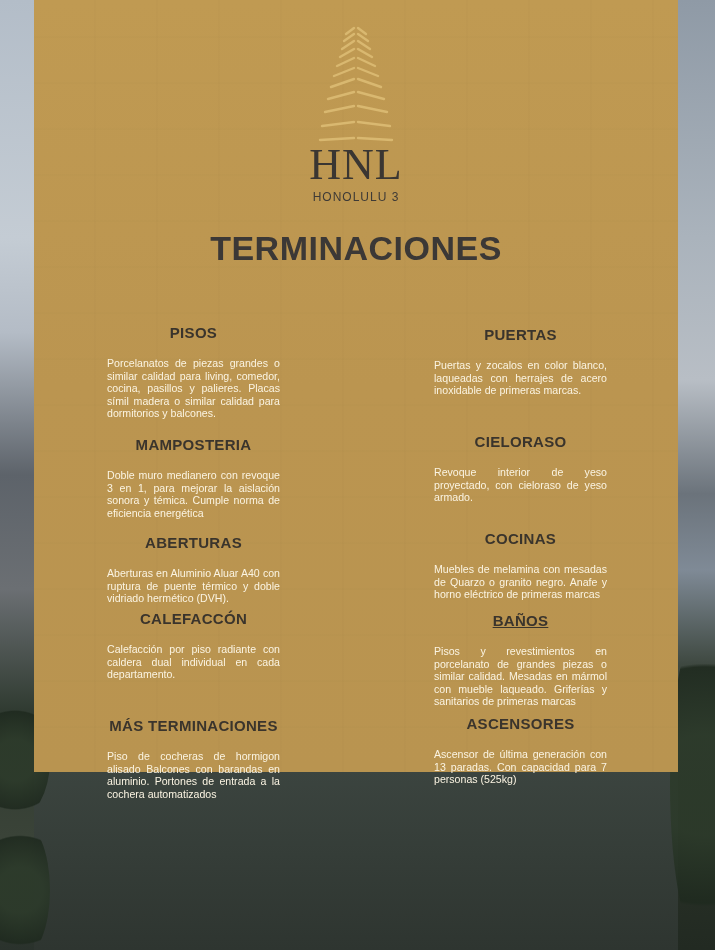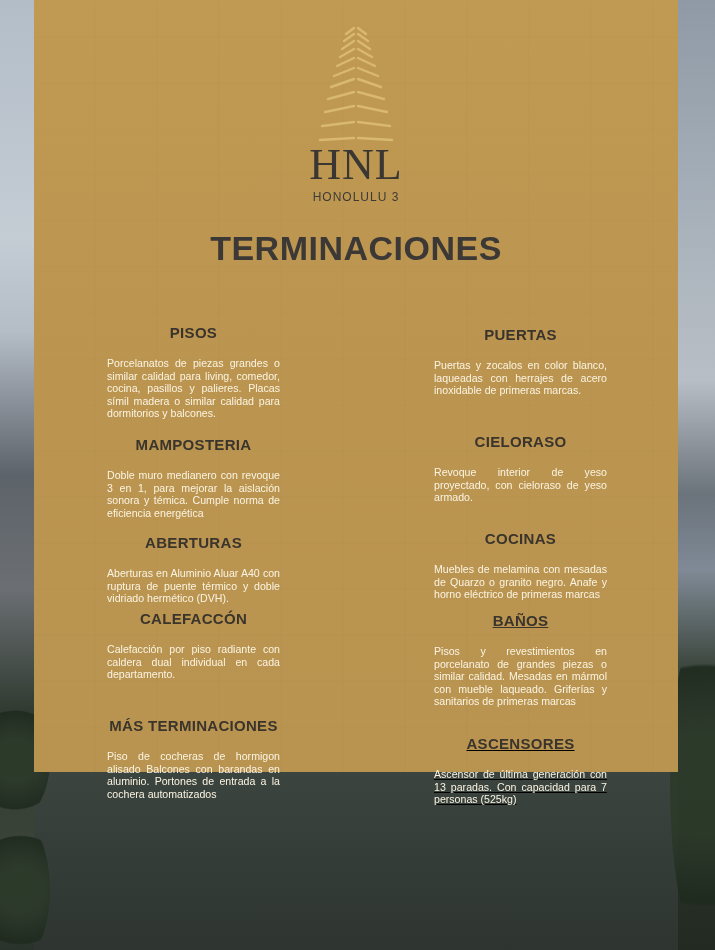--- a/index.html
+++ b/index.html
@@ -110,18 +110,18 @@
     <p>Revoque interior de yeso proyectado, con cieloraso de yeso armado.</p>
   </div>
   <div class="section" style="left:384px;top:530px;">
     <h2>COCINAS</h2>
     <p>Muebles de melamina con mesadas de Quarzo o granito negro. Anafe y horno eléctrico de primeras marcas</p>
   </div>
   <div class="section" style="left:384px;top:612px;">
     <h2 style="margin-bottom:6px;text-decoration:underline;">BAÑOS</h2>
     <p>Pisos y revestimientos en porcelanato de grandes piezas o similar calidad. Mesadas en mármol con mueble laqueado. Griferías y sanitarios de primeras marcas</p>
   </div>
-  <div class="section" style="left:384px;top:735px;text-decoration:underline;">
+  <div class="section" style="left:384px;top:715px;">
     <h2 style="margin-bottom:6px;">ASCENSORES</h2>
     <p>Ascensor de última generación con 13 paradas. Con capacidad para 7 personas (525kg)</p>
   </div>
 
 </div>
 
 </body></html>

